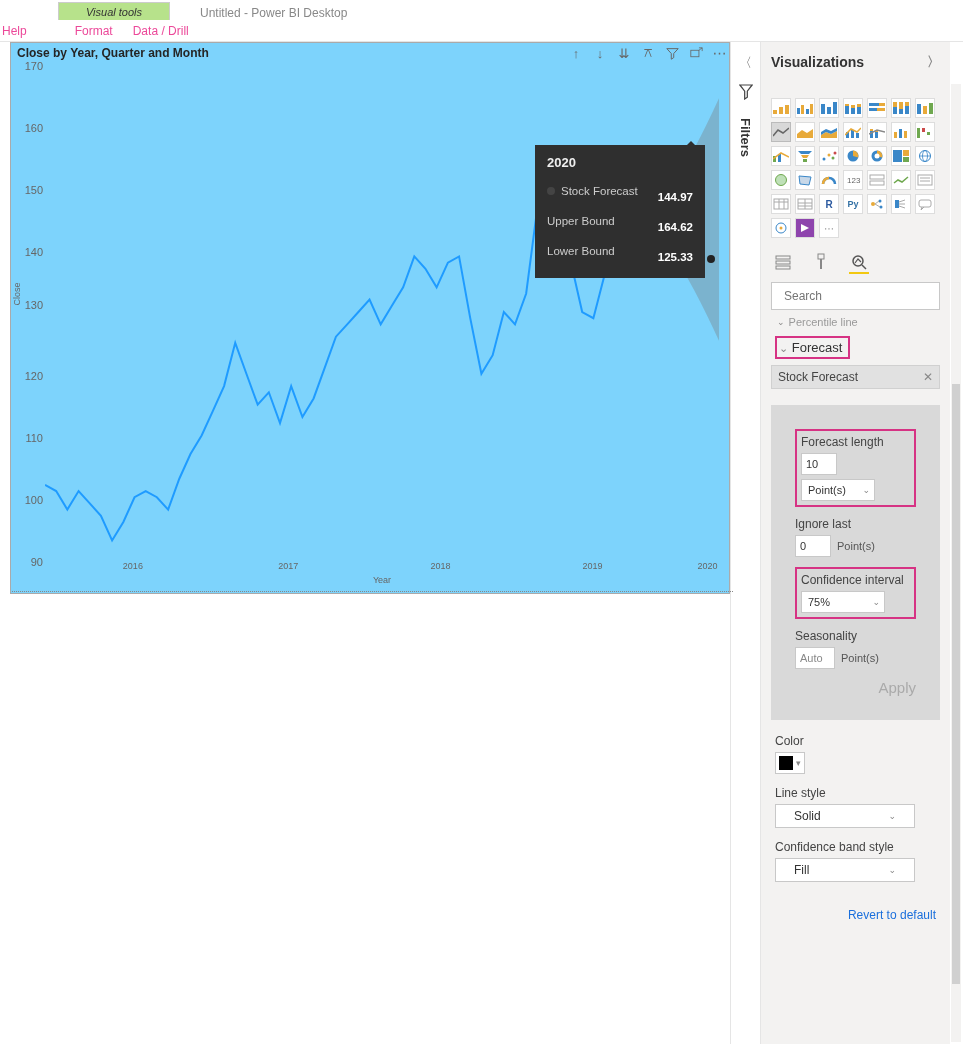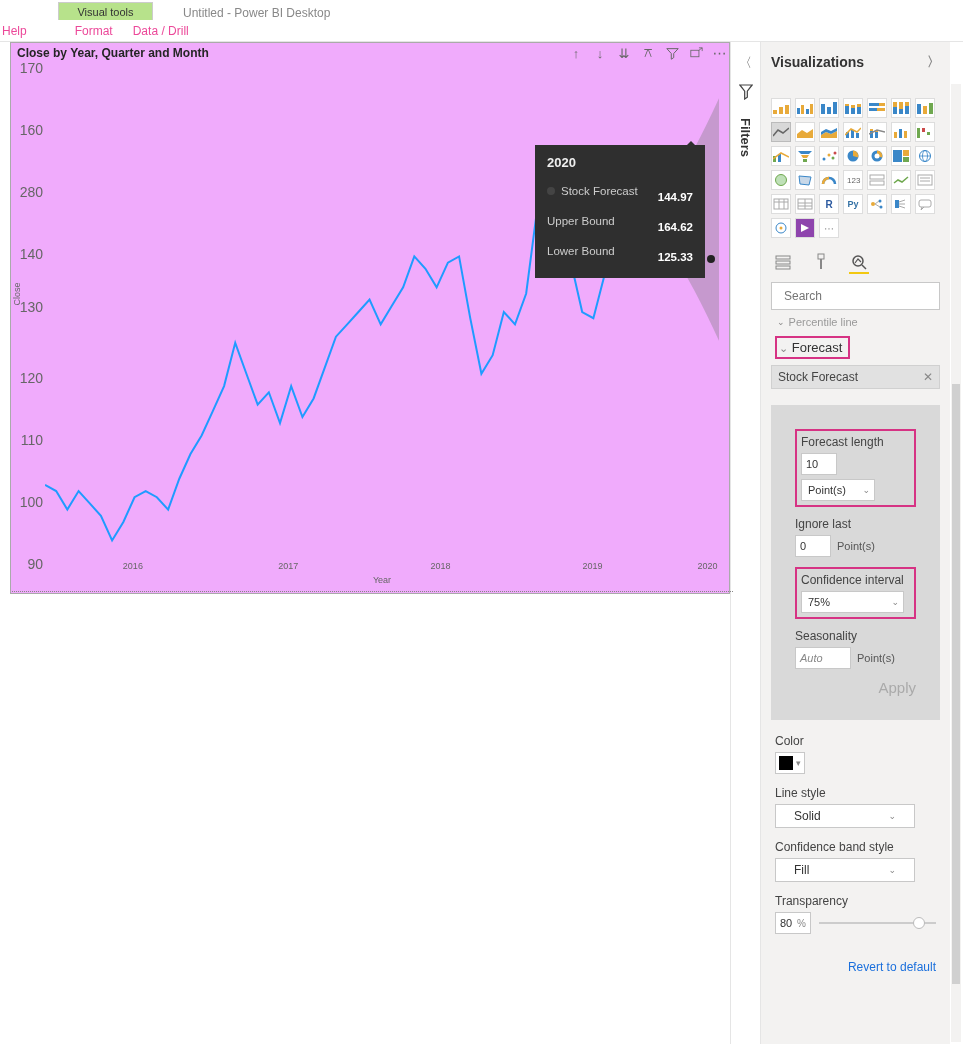--- a/index.html
+++ b/index.html
@@ -1,43 +1,43 @@
 <!DOCTYPE html>
 <html><head>
 <meta charset="utf-8">
 <style>
 * { box-sizing: border-box; margin: 0; padding: 0; font-family: "Segoe UI", Arial, sans-serif; }
 body { background: #fff; width: 963px; height: 1044px; overflow: hidden; position: relative; }
 
 
 .topbar { height: 20px; display: flex; align-items: flex-end; font-size: 12px; color: #666; }
-.visual-tools-tab { margin-left: 58px; width: 95px; height: 18px; background: #B7E28B; text-align: center; color: #333; font-size: 11px; line-height: 18px; border: 1px solid #ccc; border-bottom: none; }
+.visual-tools-tab { margin-left: 58px; width: 112px; height: 18px; background: #B7E28B; text-align: center; color: #333; font-size: 11px; line-height: 18px; border: 1px solid #ccc; border-bottom: none; font-style: italic; }
 .win-title { margin-left: 30px; color: #888; font-size: 12px; }
 
 .menubar { height: 22px; border-bottom: 1px solid #e5e5e5; display: flex; align-items: center; font-size: 12px; color: #ec4899; }
 .menubar span { padding: 0 10px; cursor: default; }
 .menubar .help { padding-left: 2px; }
 .menubar .fmt { margin-left: 28px; }
 
 
 .workspace { position: absolute; top: 42px; left: 10px; right: 0; bottom: 0; display: flex; }
 
 
-.chart-card { width: 720px; height: 552px; border: 1px solid #aaa; position: relative; background: #f0abfc; }
+.chart-card { width: 720px; height: 552px; border: 1px solid #aaa; position: relative; background: #7dd3fc; }
 .card-dotline { position: absolute; left: 1px; right: -4px; top: 548px; border-top: 1px dotted #888; }
 .chart-title { position: absolute; top: 3px; left: 6px; font-size: 12px; font-weight: 600; color: #252525; }
 .chart-toolbar { position: absolute; top: 3px; right: 2px; display: flex; gap: 10px; align-items: center; }
 .chart-toolbar span { width: 14px; height: 14px; display: inline-flex; align-items: center; justify-content: center; color: #666; font-size: 13px; }
 .dots-icon::before { content: "⋯"; letter-spacing: 1px; font-size: 14px; color: #666; }
 
 .plot-area { position: absolute; top: 22px; left: 34px; right: 10px; bottom: 34px; }
 .y-axis-label { position: absolute; left: -28px; top: 50%; transform: rotate(-90deg) translateX(50%); transform-origin: left center; font-size: 9px; color: #666; }
 .x-axis-label { position: absolute; bottom: -26px; left: 50%; transform: translateX(-50%); font-size: 9px; color: #666; }
 .y-ticks { position: absolute; left: -22px; top: 0; bottom: 0; width: 20px; }
-.y-tick { position: absolute; right: 0; font-size: 14px; color: #666; }
+.y-tick { position: absolute; right: 0; font-size: 11px; color: #666; }
 .x-ticks { position: absolute; left: 0; right: 0; bottom: -14px; height: 12px; }
 .x-tick { position: absolute; font-size: 9px; color: #666; transform: translateX(-50%); }
 
 svg.forecast-band { position: absolute; top: 0; left: 0; width: 100%; height: 100%; }
 
 
 .tooltip { position: absolute; top: 80px; right: 14px; width: 170px; background: #2f2f2f; color: #eee; padding: 10px 12px 12px 12px; font-size: 12px; }
 .tooltip::after { content:""; position:absolute; top:-10px; right:8px; border:6px solid transparent; border-bottom-color:#2f2f2f; }
 .tooltip .tt-year { font-weight: 600; margin-bottom: 6px; font-size: 13px; }
 .tooltip .tt-row { display: flex; justify-content: space-between; font-size: 11.5px; line-height: 18px; }
@@ -150,21 +150,21 @@
     <div class="plot-area">
       <div class="y-axis-label">Close</div>
       <div class="x-axis-label">Year</div>
       <div class="y-ticks" id="yticks">
           <div class="y-tick" style="top: 491px;">90</div>
           <div class="y-tick" style="top: 429px;">100</div>
           <div class="y-tick" style="top: 367px;">110</div>
           <div class="y-tick" style="top: 305px;">120</div>
           <div class="y-tick" style="top: 234px;">130</div>
           <div class="y-tick" style="top: 181px;">140</div>
-          <div class="y-tick" style="top: 119px;">280</div>
+          <div class="y-tick" style="top: 119px;">150</div>
           <div class="y-tick" style="top: 57px;">160</div>
           <div class="y-tick" style="top: -5px;">170</div>
         </div>
       <div class="x-ticks" id="xticks">
           <div class="x-tick" style="left: 87.88px;">2016</div>
           <div class="x-tick" style="left: 243.36px;">2017</div>
           <div class="x-tick" style="left: 395.46px;">2018</div>
           <div class="x-tick" style="left: 547.56px;">2019</div>
           <div class="x-tick" style="left: 662.48px;">2020</div>
         </div>
@@ -527,29 +527,29 @@
       </div>
       <div class="grp">
         <div class="grp-title">Ignore last</div>
         <div class="row-inline">
           <input class="num-input" value="0" style="">
           <span class="unit-label">Point(s)</span>
         </div>
       </div>
       <div class="grp highlight-pink" style="padding:4px;">
         <div class="grp-title">Confidence interval</div>
-        <div class="unit-select" style="width:103px;">
+        <div class="unit-select" style="width:84px;">
             <span>75%</span>
             <span class="chv-dn">⌄</span>
           </div>
       </div>
       <div class="grp">
         <div class="grp-title">Seasonality</div>
         <div class="row-inline">
-          <div class="num-input" style="width:56px;display:flex;align-items:center;color:#888;font-style:italic;">Auto</div>
+          <div class="num-input" style="width:40px;display:flex;align-items:center;color:#888;">Auto</div>
           <span class="unit-label">Point(s)</span>
         </div>
       </div>
       <div class="apply-link">Apply</div>
     </div>
 
     <div class="plain-section">
       <div class="grp">
         <div class="grp-title">Color</div>
         <div class="color-swatch">
@@ -564,32 +564,20 @@
             <span class="chv-dn">⌄</span>
           </div>
       </div>
       <div class="grp">
         <div class="grp-title">Confidence band style</div>
         <div class="select-wide">
             <span>Fill</span>
             <span class="chv-dn">⌄</span>
           </div>
       </div>
-      <div class="grp">
-        <div class="grp-title">Transparency</div>
-        <div class="slider-row">
-          <div class="slider-val">
-              <span>80</span>
-              <span style="font-size:10px;color:#888;">%</span>
-            </div>
-          <div class="slider-track">
-              <div class="slider-thumb" style="left:80%;"></div>
-            </div>
-        </div>
-      </div>
     </div>
 
     <div class="revert-link">Revert to default</div>
   </div>
 
   <div class="right-scroll">
       <div class="thumb"></div>
     </div>
 
 </div>

